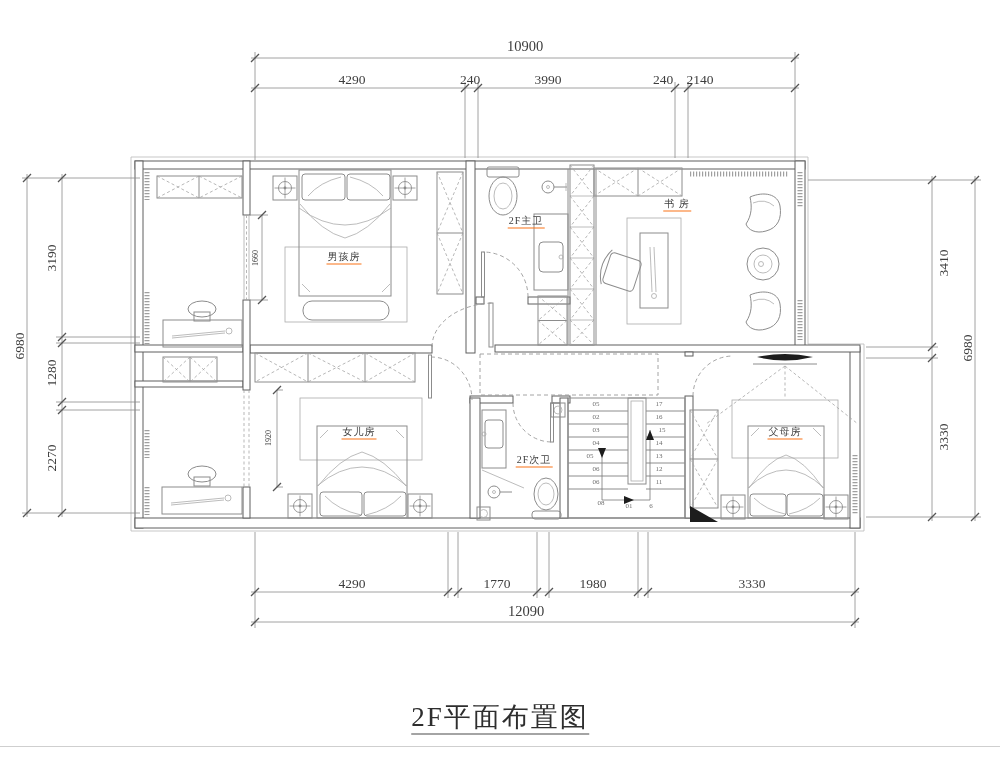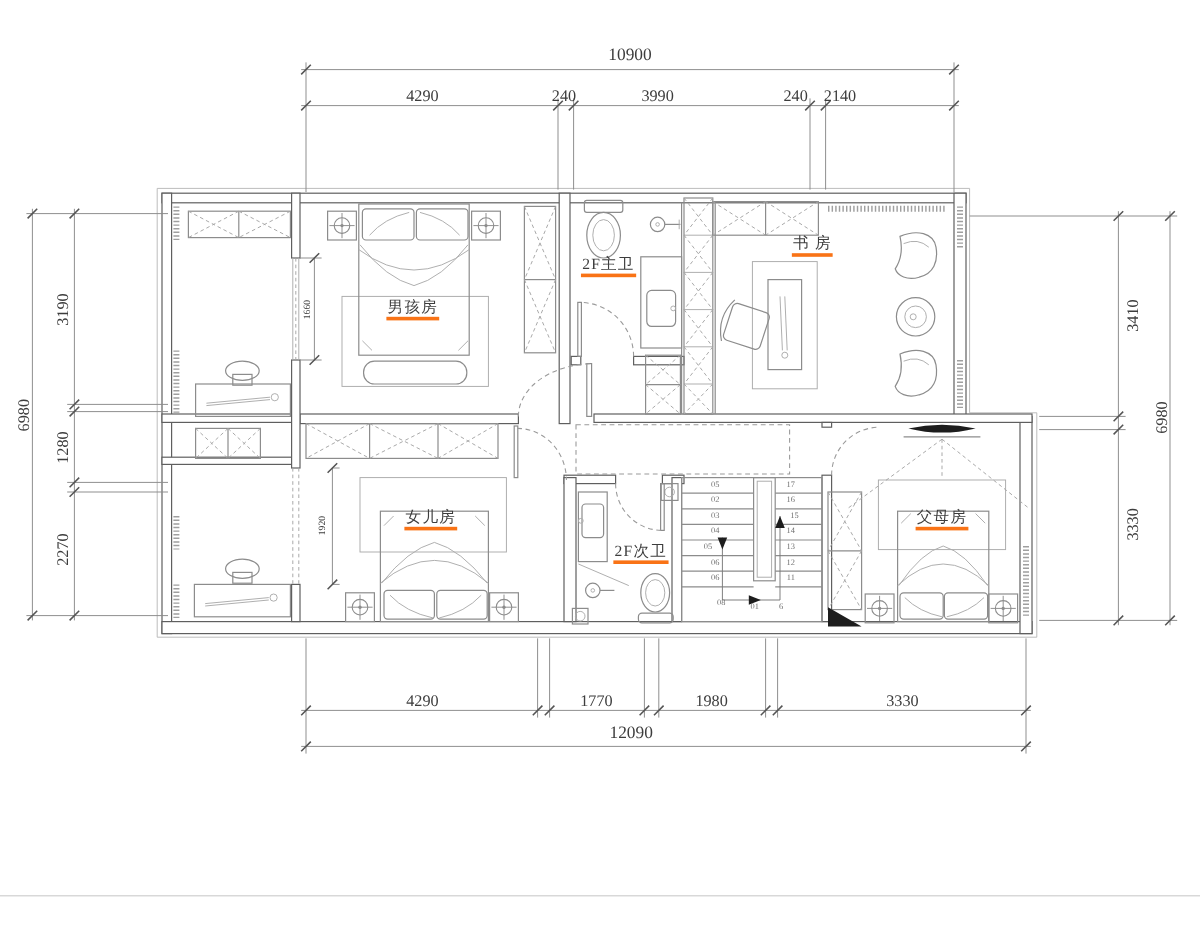--- a/index.html
+++ b/index.html
@@ -14,21 +14,21 @@
   .dashx{fill:none;stroke:#a5a5a5;stroke-width:0.8;stroke-dasharray:3 2.5;}
   .dim{fill:none;stroke:#8a8a8a;stroke-width:0.8;}
   .tick{fill:none;stroke:#555;stroke-width:1.3;}
   .comb{fill:none;stroke:#9f9f9f;stroke-width:5;stroke-dasharray:1.2 1.8;}
   .walk{fill:none;stroke:#7a7a7a;stroke-width:0.8;}
   .blk{fill:#1d1d1d;stroke:none;}
   .lbl{position:absolute;font-size:13.5px;line-height:1;white-space:nowrap;
        transform:translate(-50%,-50%);color:#3d3d3d;}
   .big{font-size:14.5px;}
   .rot{transform:translate(-50%,-50%) rotate(-90deg);}
-  .room{font-size:13px;letter-spacing:1px;border-bottom:3px solid #f97316;padding:0 1px 2px;}
+  .room{font-size:10px;letter-spacing:1px;border-bottom:1px solid #f97316;padding:0 1px 2px;}
   .snum{font-size:7px;color:#6f6f6f;}
   .title{font-size:27px;color:#2e2e2e;border-bottom:1px solid #4a4a4a;padding-bottom:3px;letter-spacing:2px;}
   .baseline{position:absolute;left:0;top:746px;width:1000px;height:1px;background:#cfcfcf;}
 </style>
 </head>
 <body>
 
 <div id="stage">
 
 <svg id="plan-svg" width="1000" height="778" viewBox="0 0 1000 778">
@@ -287,21 +287,21 @@
 <div class="lbl rot" style="left:52px;top:458px">2270</div>
 
 <div class="lbl rot" style="left:944px;top:263px">3410</div>
 <div class="lbl rot" style="left:944px;top:437px">3330</div>
 <div class="lbl rot" style="left:968px;top:348px">6980</div>
 
 <div class="lbl rot" style="left:256px;top:258px;font-size:8px">1660</div>
 <div class="lbl rot" style="left:269px;top:438px;font-size:8px">1920</div>
 
 <div class="lbl room" style="left:344px;top:258px">男孩房</div>
-<div class="lbl room" style="left:507px;top:222px">2F主卫</div>
+<div class="lbl room" style="left:526px;top:222px">2F主卫</div>
 <div class="lbl room" style="left:677px;top:205px">书 房</div>
 <div class="lbl room" style="left:359px;top:433px">女儿房</div>
 <div class="lbl room" style="left:534px;top:461px">2F次卫</div>
 <div class="lbl room" style="left:785px;top:433px">父母房</div>
 
 <div class="lbl snum" style="left:596px;top:404px">05</div>
 <div class="lbl snum" style="left:596px;top:417px">02</div>
 <div class="lbl snum" style="left:596px;top:430px">03</div>
 <div class="lbl snum" style="left:596px;top:443px">04</div>
 <div class="lbl snum" style="left:590px;top:456px">05</div>
@@ -311,15 +311,16 @@
 <div class="lbl snum" style="left:659px;top:417px">16</div>
 <div class="lbl snum" style="left:662px;top:430px">15</div>
 <div class="lbl snum" style="left:659px;top:443px">14</div>
 <div class="lbl snum" style="left:659px;top:456px">13</div>
 <div class="lbl snum" style="left:659px;top:469px">12</div>
 <div class="lbl snum" style="left:659px;top:482px">11</div>
 <div class="lbl snum" style="left:601px;top:503px">08</div>
 <div class="lbl snum" style="left:629px;top:506px">01</div>
 <div class="lbl snum" style="left:651px;top:506px">6</div>
 
+<div class="lbl title" style="left:500px;top:719px">2F平面布置图</div>
 <div class="baseline"></div>
 
 </div>
 
 </body></html>

